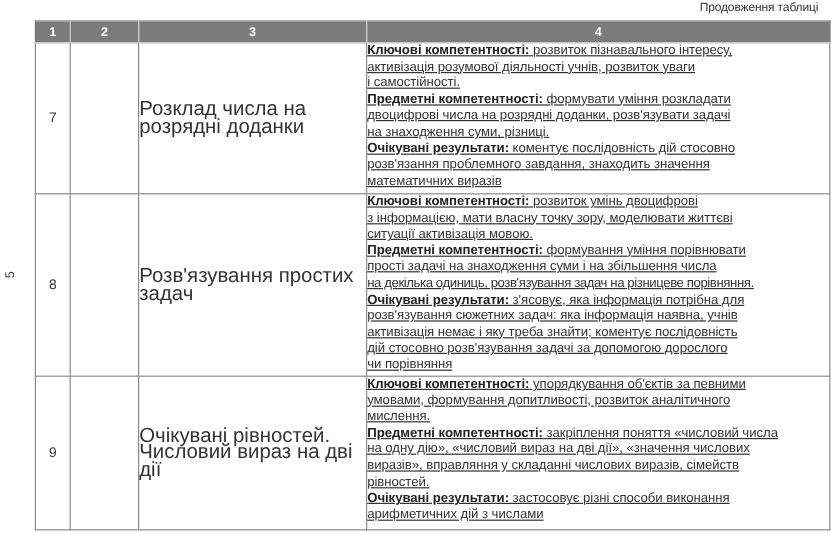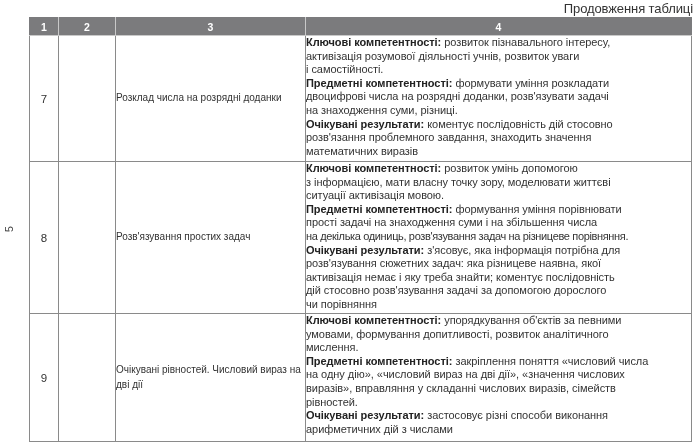--- a/index.html
+++ b/index.html
@@ -10,23 +10,23 @@
     body {
       width: 700px;
       height: 446px;
       position: relative;
       overflow: hidden;
       font-family: "Liberation Sans", "DejaVu Sans", sans-serif;
       color: #222222;
     }
     .caption {
       position: absolute;
-      right: 7px;
+      right: 18px;
       top: 1px;
-      font-size: 13px;
+      font-size: 10px;
       color: #333333;
       letter-spacing: -0.1px;
     }
     .page-number {
       position: absolute;
       left: 2px;
       top: 222px;
       width: 14px;
       height: 14px;
       font-size: 10.5px;
@@ -60,32 +60,33 @@
     table.main thead th:first-child { border-left-color: #7b7b7d; }
     table.main thead th:last-child { border-right-color: #7b7b7d; }
     td.num {
       text-align: center;
       vertical-align: middle;
       font-size: 11.5px;
       color: #333333;
     }
     td.topic {
       vertical-align: middle;
-      font-size: 10px;
+      font-size: 17px;
       line-height: 14.5px;
       padding: 0 4px 0 4px;
       color: #333333;
     }
     td.desc {
       vertical-align: top;
       font-size: 11px;
       line-height: 13.6px;
       padding: 1px 4px 1px 4px;
       color: #333333;
       letter-spacing: -0.05px;
+      text-decoration: underline;
     }
     .desc-line {
       display: block;
       white-space: nowrap;
     }
     .label {
       font-weight: bold;
       color: #222222;
     }
     tr.r7 td { height: 125px; }
@@ -130,28 +131,28 @@
         <span class="desc-line">розв'язання проблемного завдання, знаходить значення</span>
         <span class="desc-line">математичних виразів</span>
       </td>
     </tr>
 
     <tr class="r8">
       <td class="num">8</td>
       <td></td>
       <td class="topic">Розв'язування простих задач</td>
       <td class="desc">
-        <span class="desc-line"><span class="label">Ключові компетентності:</span><span> розвиток умінь допомогою</span></span>
+        <span class="desc-line"><span class="label">Ключові компетентності:</span><span> розвиток умінь двоцифрові</span></span>
         <span class="desc-line">з інформацією, мати власну точку зору, моделювати життєві</span>
         <span class="desc-line">ситуації активізація мовою.</span>
         <span class="desc-line"><span class="label">Предметні компетентності:</span><span> формування уміння порівнювати</span></span>
         <span class="desc-line">прості задачі на знаходження суми і на збільшення числа</span>
         <span class="desc-line" style="letter-spacing:-0.35px">на декілька одиниць, розв'язування задач на різницеве порівняння.</span>
         <span class="desc-line"><span class="label">Очікувані результати:</span><span> з'ясовує, яка інформація потрібна для</span></span>
-        <span class="desc-line">розв'язування сюжетних задач: яка різницеве наявна, якої</span>
+        <span class="desc-line">розв'язування сюжетних задач: яка інформація наявна, учнів</span>
         <span class="desc-line">активізація немає і яку треба знайти; коментує послідовність</span>
         <span class="desc-line">дій стосовно розв'язування задачі за допомогою дорослого</span>
         <span class="desc-line">чи порівняння</span>
       </td>
     </tr>
 
     <tr class="r9">
       <td class="num">9</td>
       <td></td>
       <td class="topic">Очікувані рівностей. Числовий вираз на дві дії</td>

